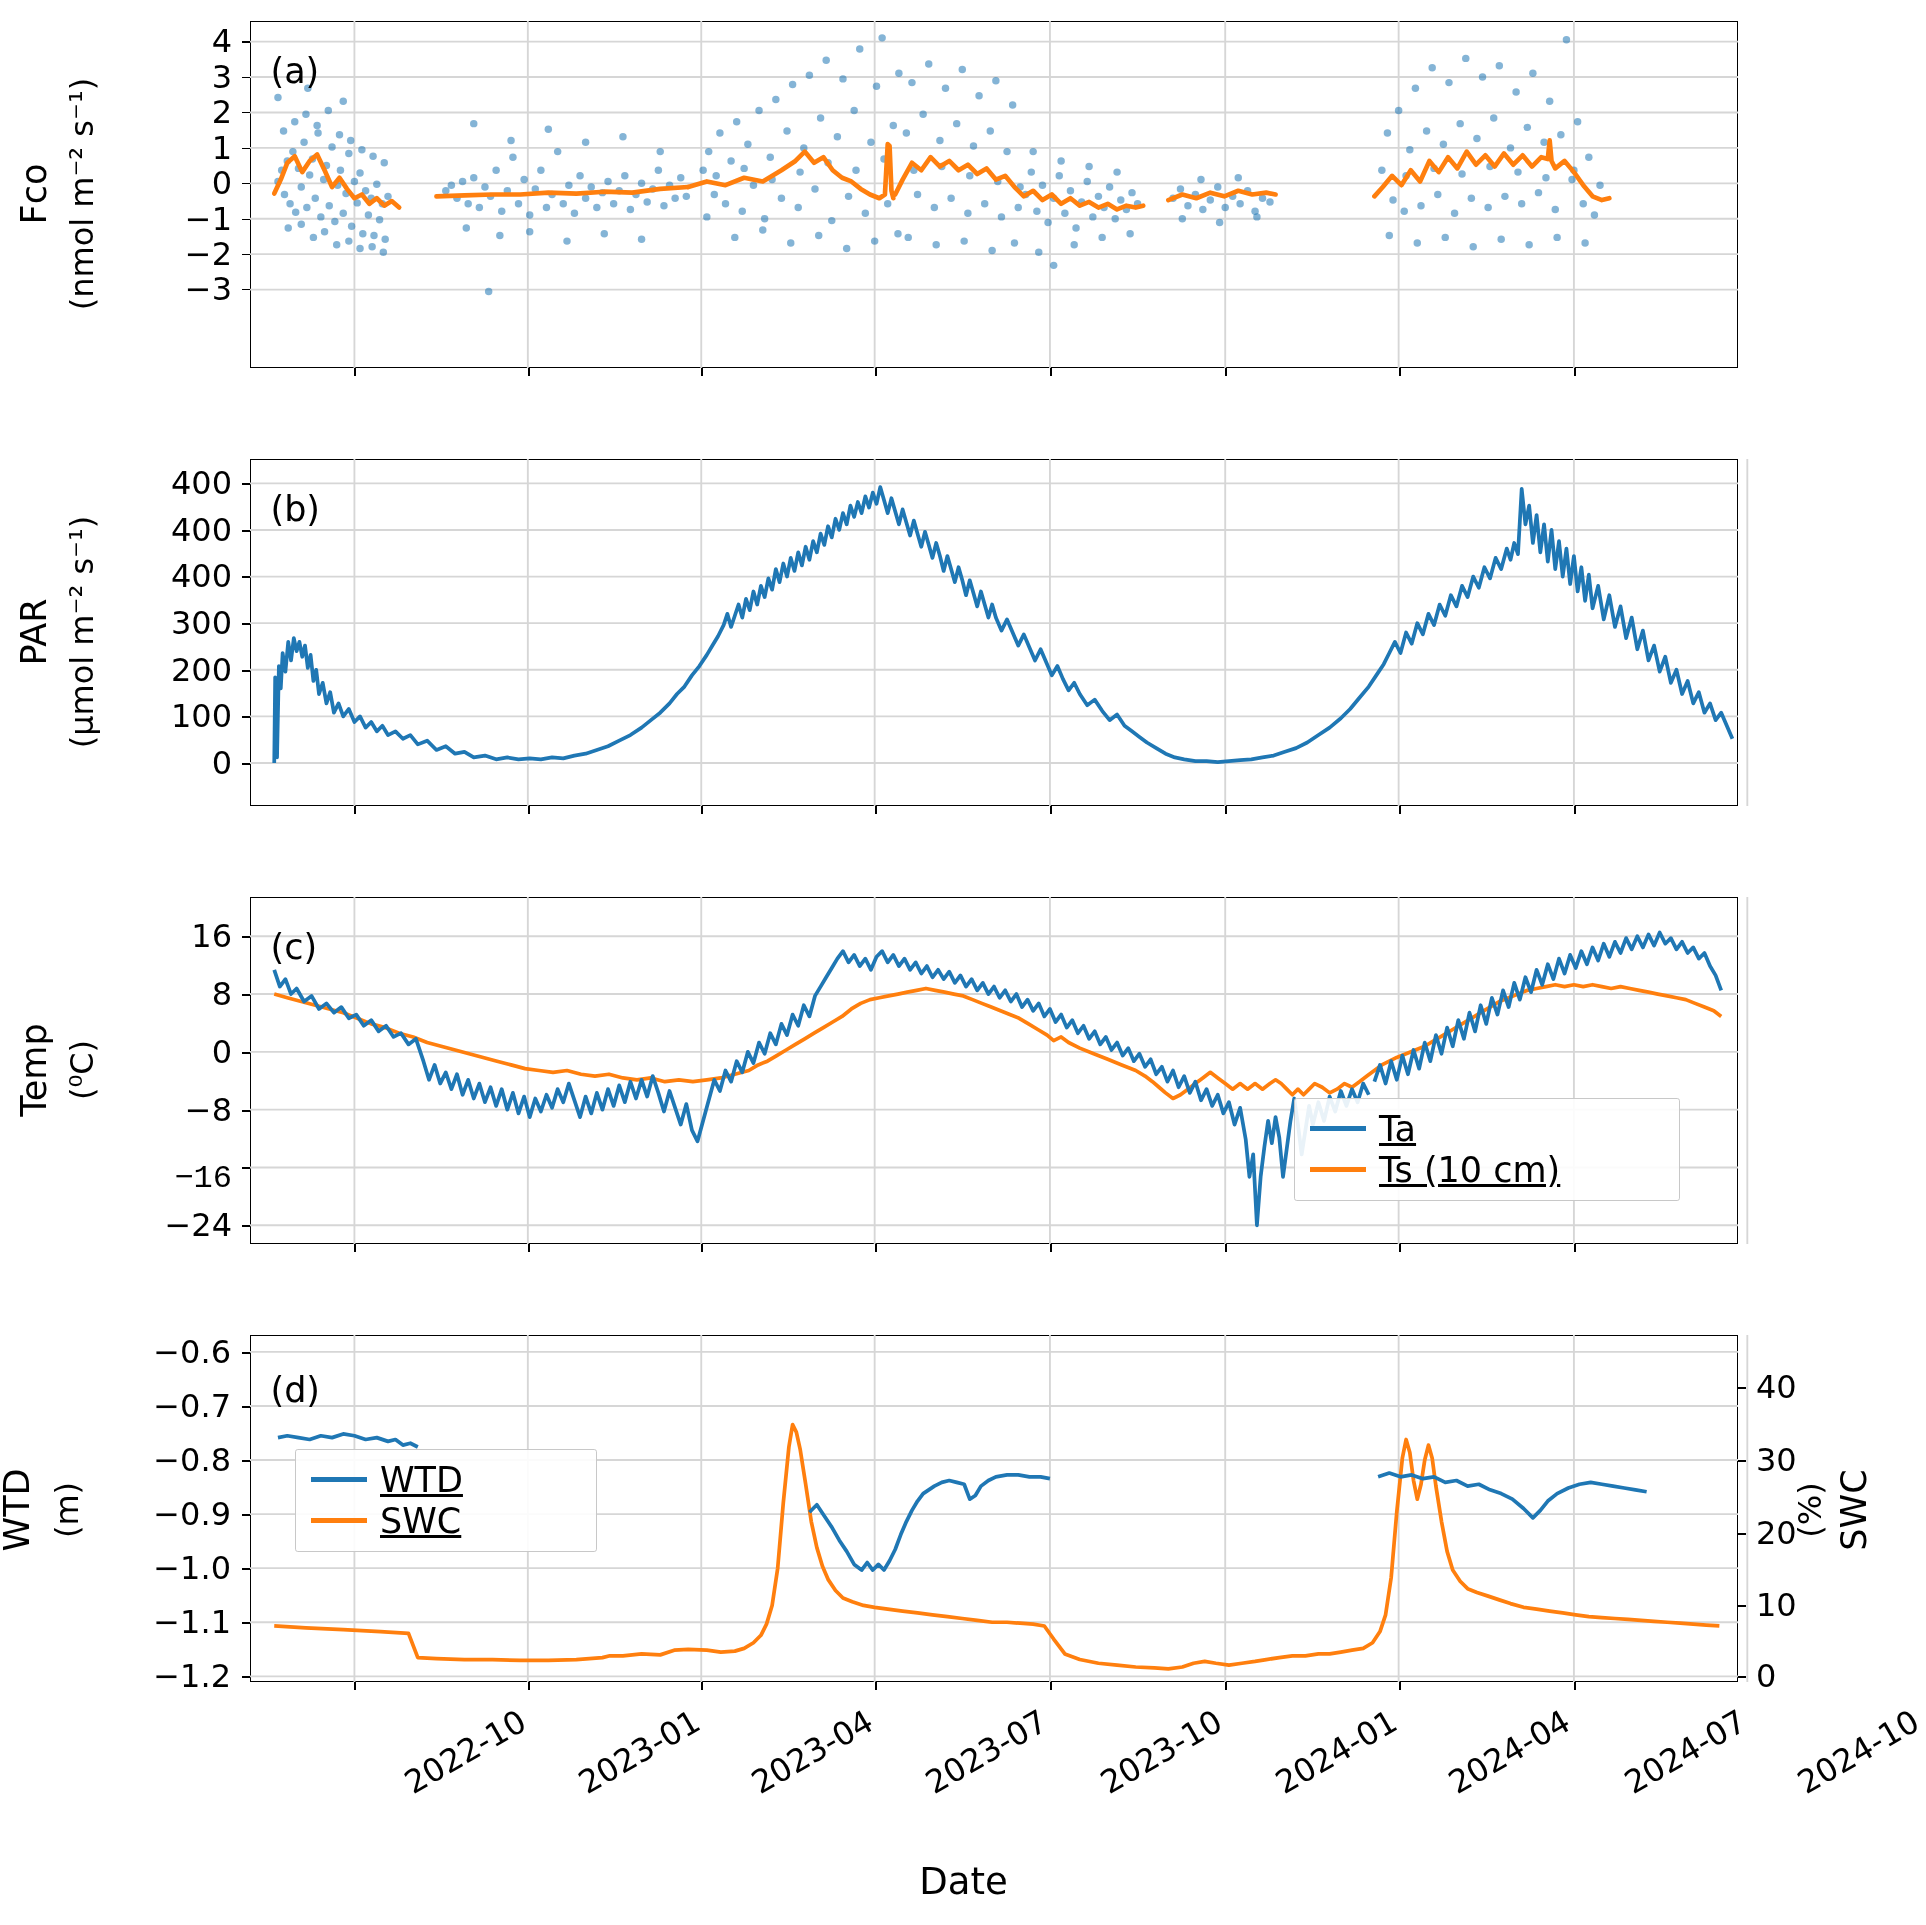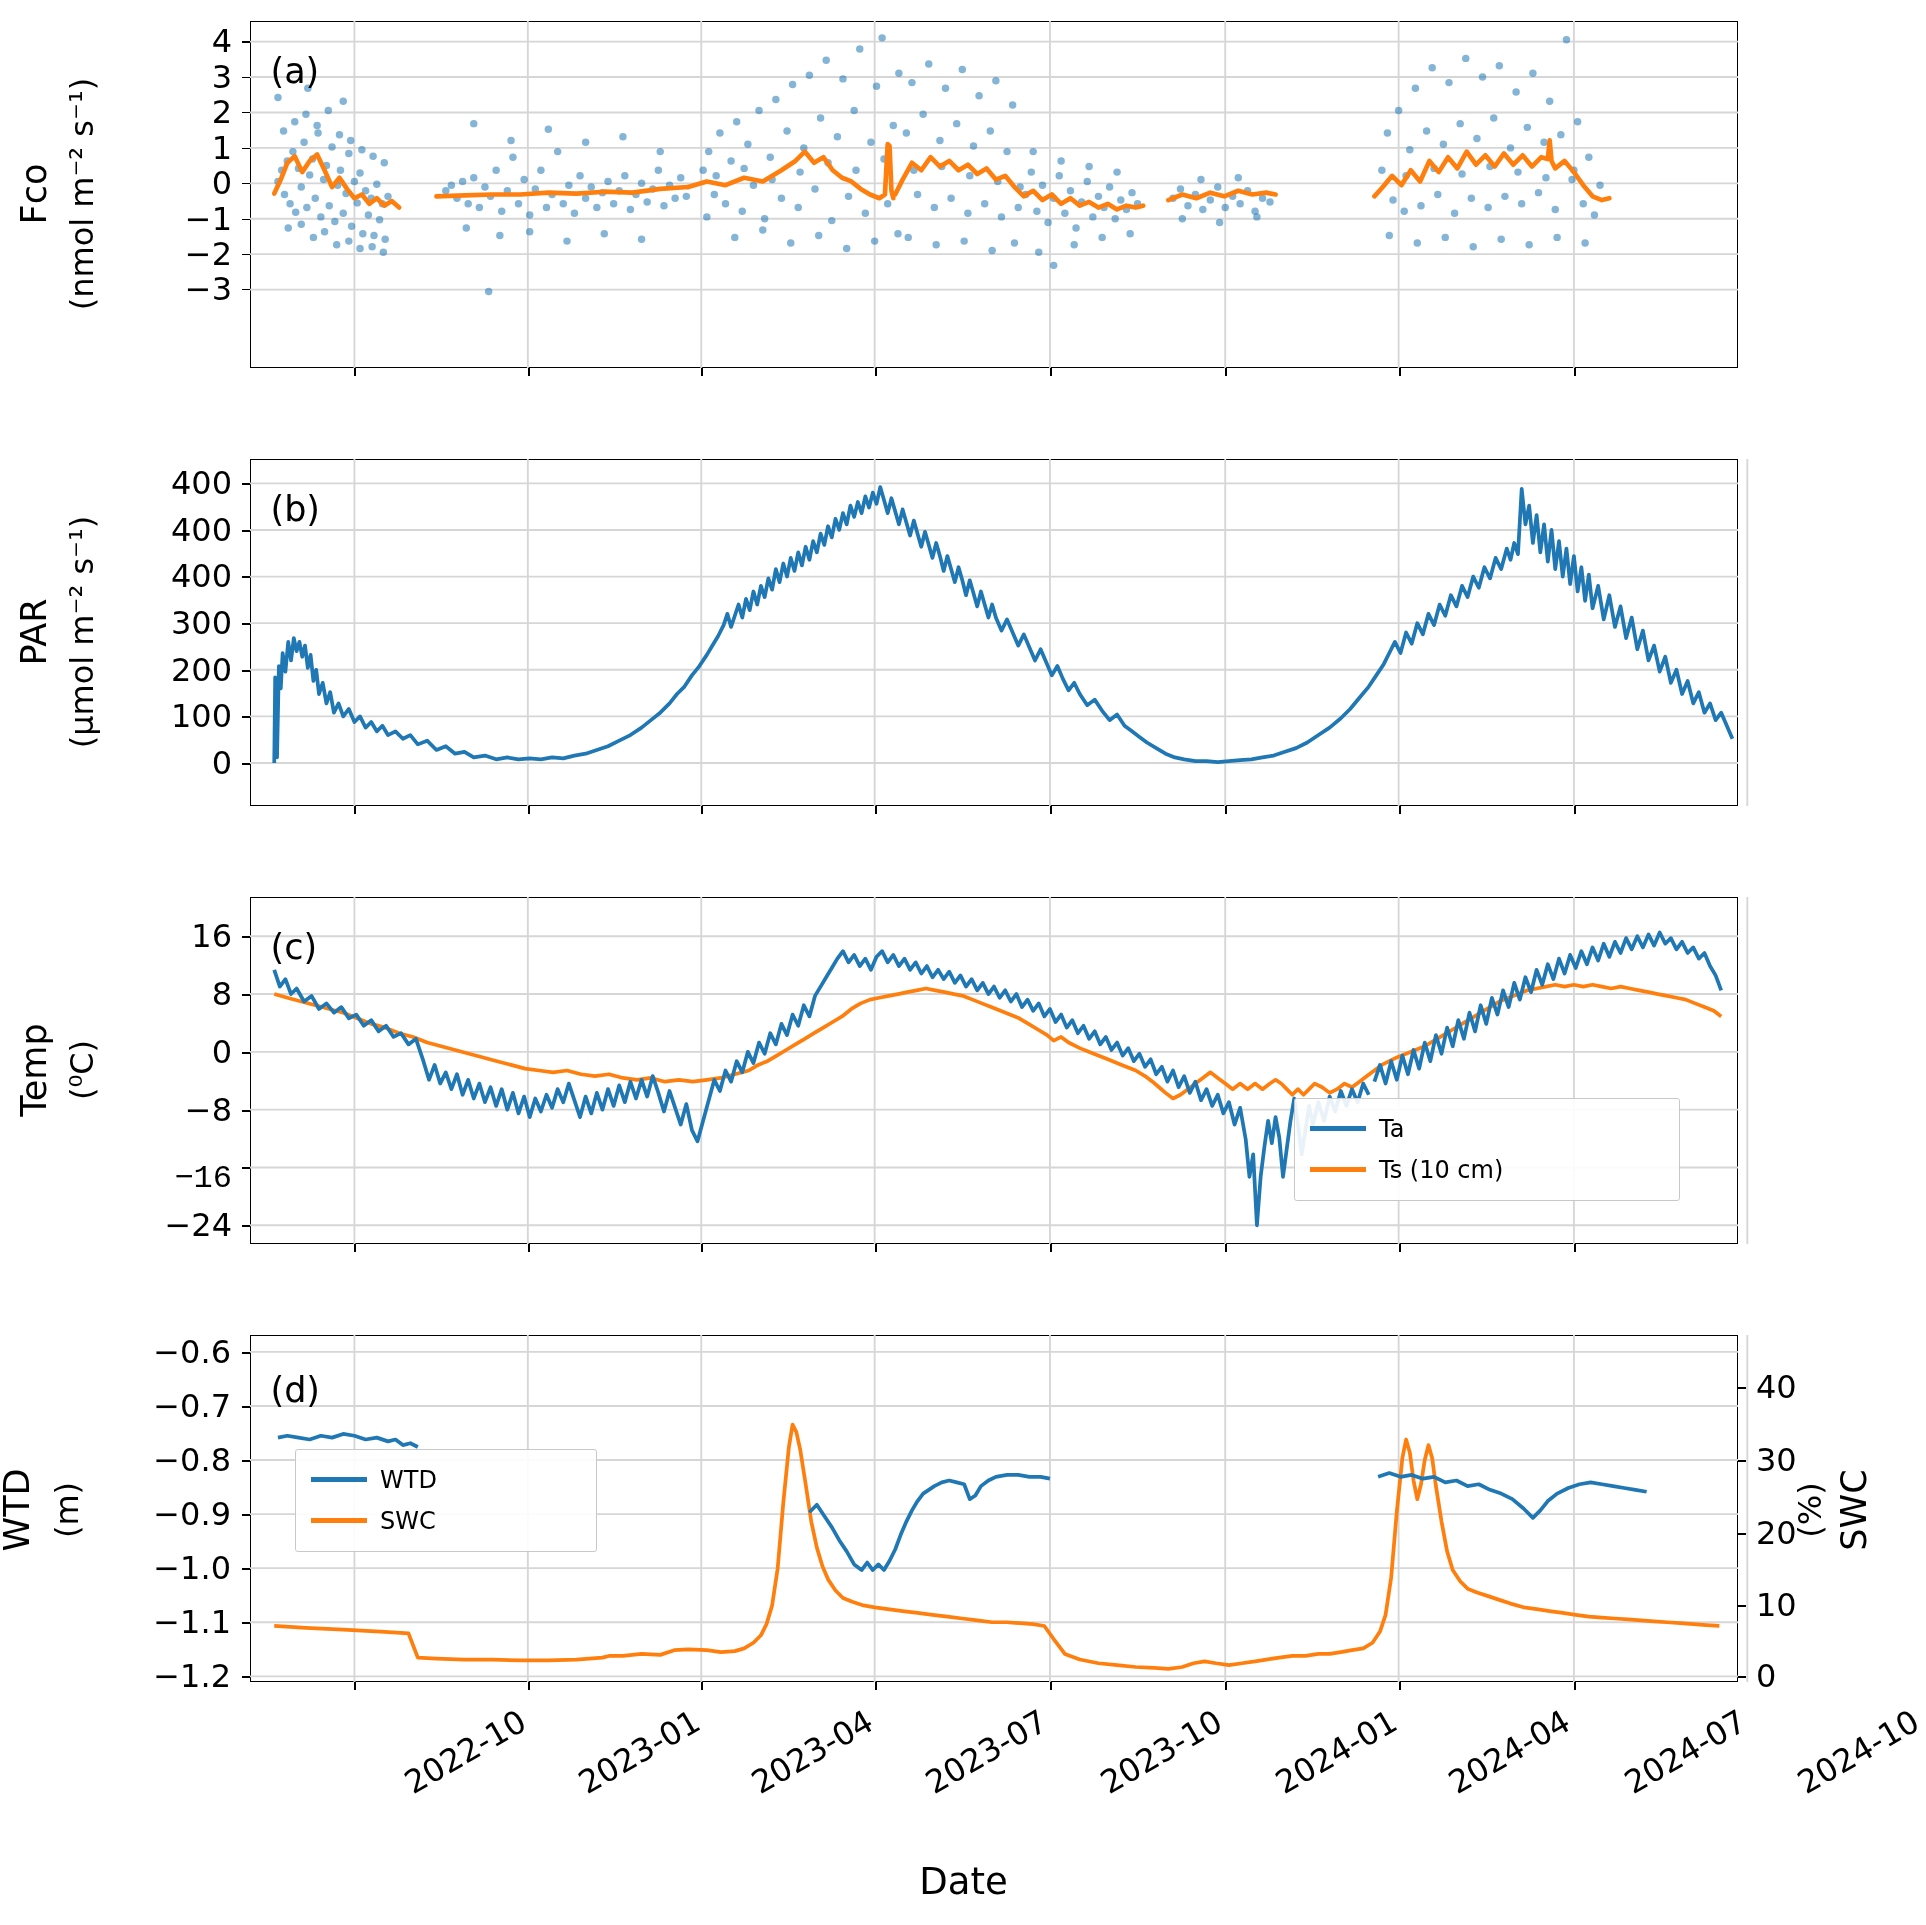--- a/index.html
+++ b/index.html
@@ -13,21 +13,21 @@
   .tick-yr{width:8.4px;height:1.9px;right:-8.4px;}
   .ylabel-txt{position:absolute;text-align:right;font-size:32px;line-height:32px;transform:translateY(-50%);}
   .yrlabel-txt{position:absolute;text-align:left;font-size:32px;line-height:32px;transform:translateY(-50%);}
   .axis-title{position:absolute;font-size:35px;text-align:center;}
   .axis-title.rot{transform-origin:0 0;}
   .panel-label{position:absolute;font-size:35px;}
   .xtick-label{position:absolute;font-size:32px;white-space:nowrap;transform-origin:right top;transform:rotate(-30deg);text-align:right;}
   .legend{position:absolute;border:0.9px solid #c8c8c8;background:rgba(255,255,255,0.9);border-radius:2.8px;padding:9.3px 15px;}
   .legend-row{display:flex;align-items:center;height:41px;}
   .legend-line{width:56px;height:4.7px;margin-right:13px;}
-  .legend-text{font-size:24px;}
+  .legend-text{font-size:35px;text-decoration:underline;}
   svg{position:absolute;left:0;top:0;overflow:visible;}
   .xaxis-title{position:absolute;font-size:37px;text-align:center;width:100%;}
 </style>
 </head>
 <body>
 
 <div id="root">
 
   <div class="panel" style="left:250px;top:20.5px;width:1488px;height:347px;">
     <div class="frame" style="left:0;top:0;width:1488px;height:347px;"></div>

